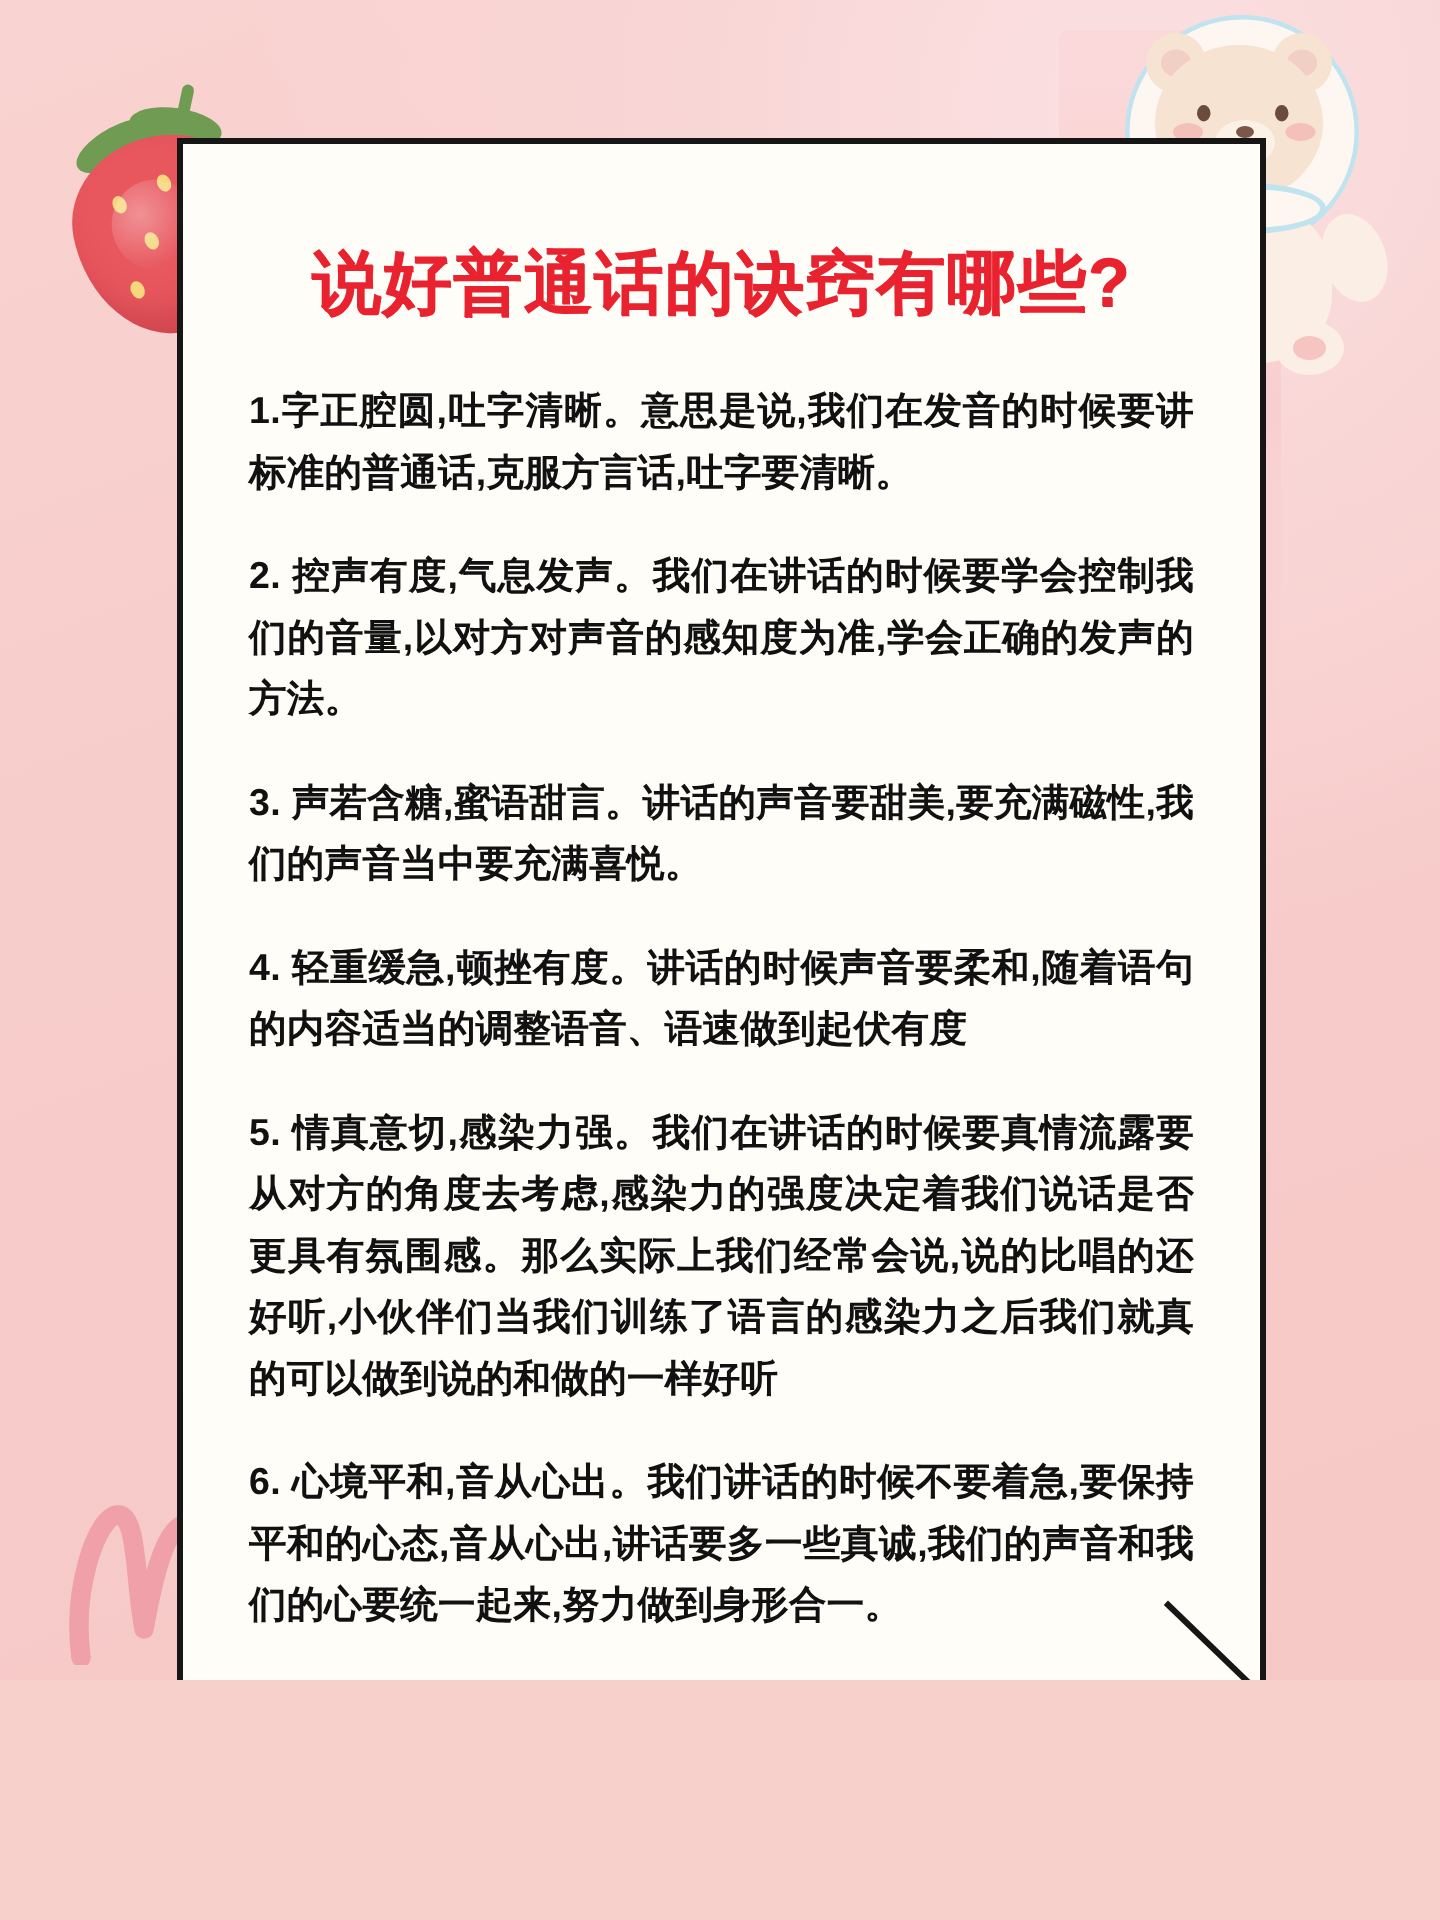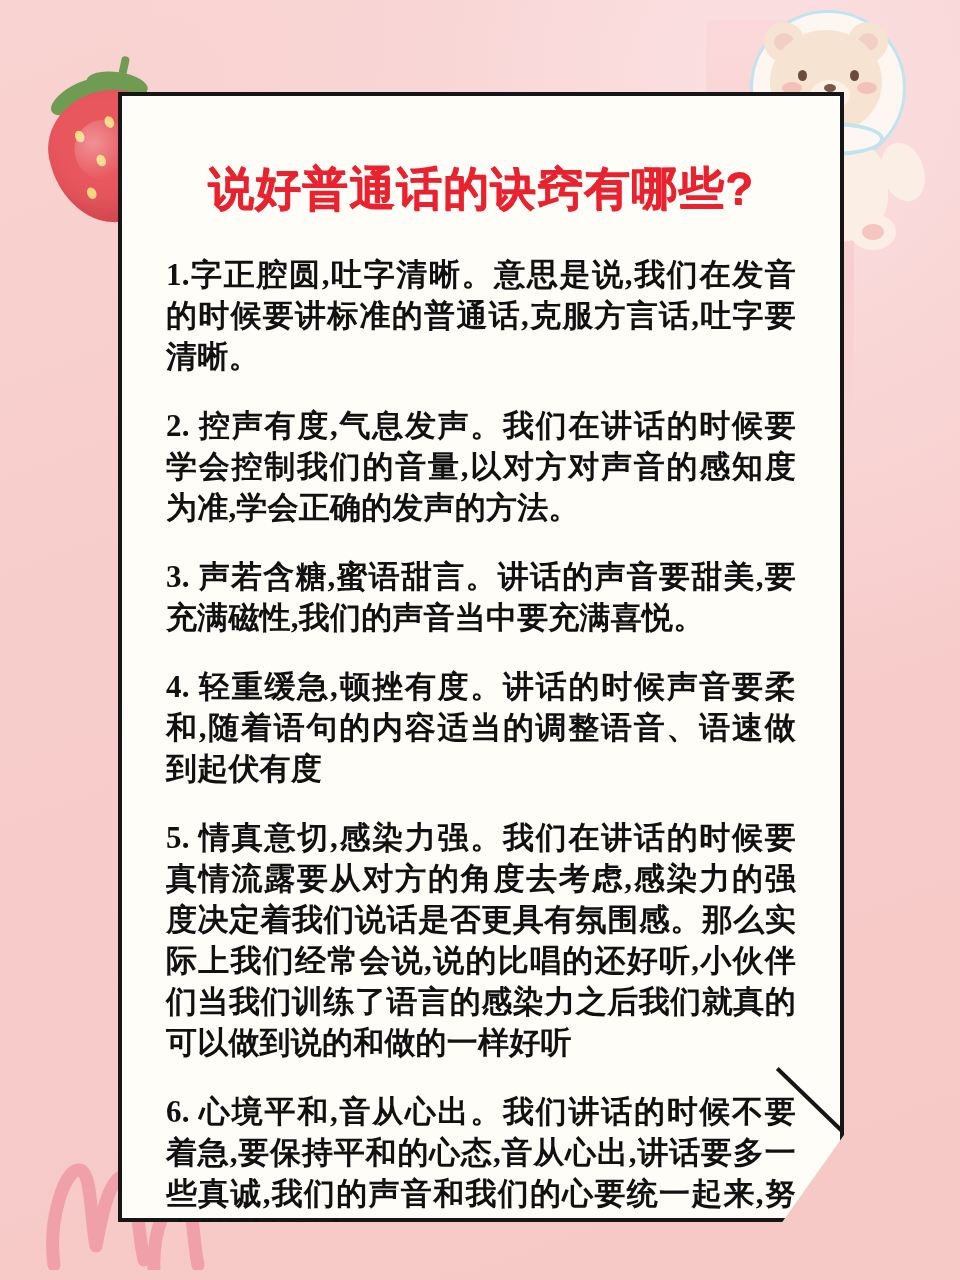--- a/index.html
+++ b/index.html
@@ -10,21 +10,21 @@
     width: 960px;
     height: 1280px;
     font-family: "Liberation Sans", sans-serif;
     background: #f7cfcb;
     overflow: hidden;
   }
 
   .poster {
     position: relative;
     width: 960px;
-    height: 1280px;
+    height: 1120px;
     background:
       radial-gradient(circle at 78% 6%, #fbe0e2 0%, #f9d6d6 22%, rgba(249,214,214,0) 45%),
       linear-gradient(160deg, #f9d3d1 0%, #f7cdcb 40%, #f6c8c6 100%);
     overflow: hidden;
   }
 
   
   .band {
     position: absolute;
     top: 20px;
@@ -251,27 +251,27 @@
     font-weight: bold;
     letter-spacing: 1px;
     text-align: center;
     margin: 0 0 34px 0;
     font-family: "Liberation Sans", sans-serif;
     text-shadow: 0.5px 0.5px 0 #e8232f;
   }
 
   .para {
     color: #111;
-    font-size: 31px;
+    font-size: 25px;
     line-height: 41px;
     letter-spacing: 0.2px;
     margin: 0 0 28px 0;
     font-weight: bold;
     text-align: justify;
-    font-family: Liberation Serif, serif;
+    font-family: Liberation Sans, sans-serif;
   }
   .para:last-child { margin-bottom: 0; }
 </style>
 </head>
 <body>
 
 <div class="poster">
 
   <div class="band"></div>
 

